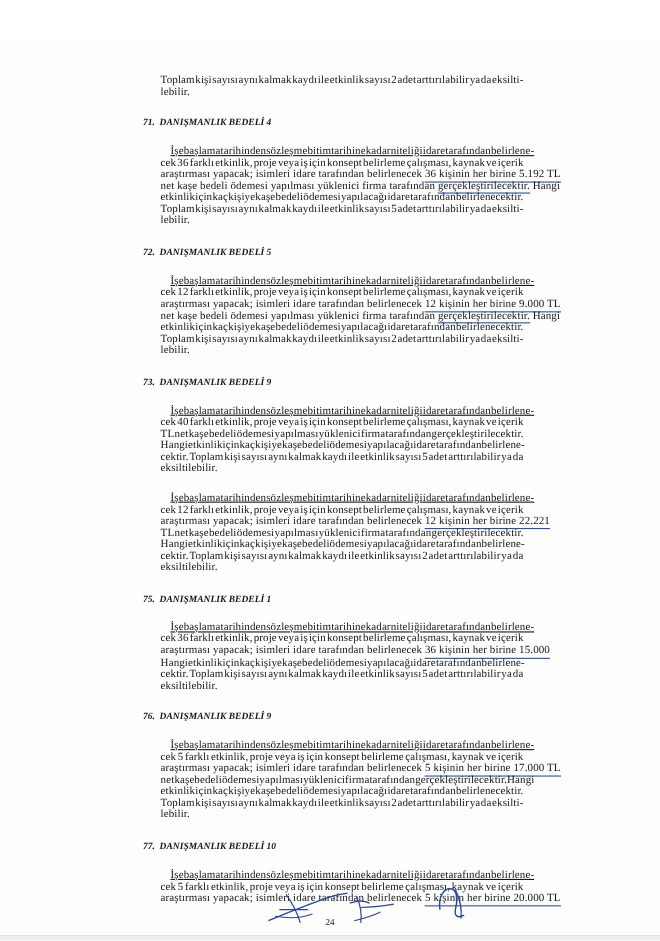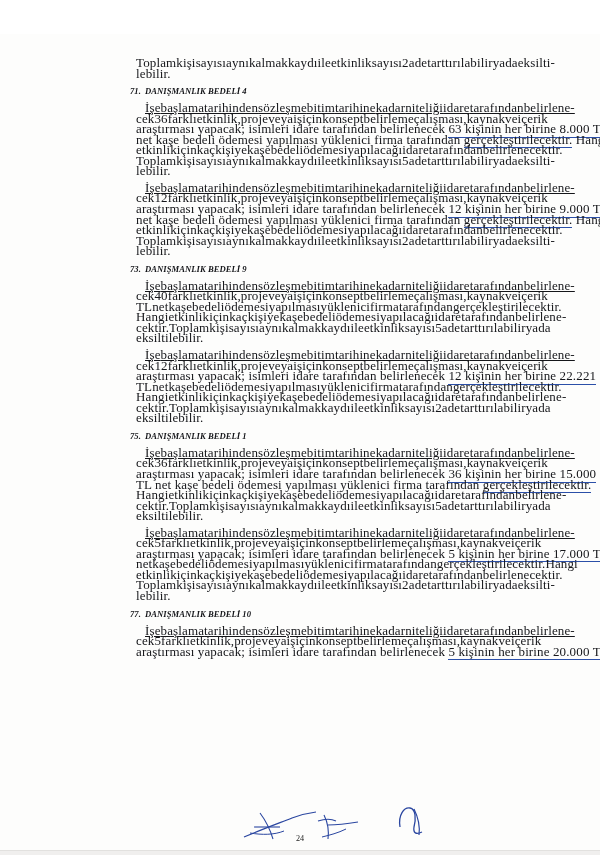--- a/index.html
+++ b/index.html
@@ -21,25 +21,25 @@
     inset: 0;
     background: #fdfdfc;
   }
   .page-inner {
     position: absolute;
     left: 130px;
     top: 52px;
     width: 362px;
   }
   .para {
-    font-size: 13px;
+    font-size: 10px;
     line-height: 10.55px;
     text-align: justify;
     text-justify: inter-word;
-    margin: 6px;
+    margin: 16px;
     letter-spacing: 0.01em;
   }
   .para .ln {
     display: block;
     white-space: nowrap;
   }
   .para .ln.j {
     display: flex;
     justify-content: space-between;
   }
@@ -151,21 +151,21 @@
             <span>veya</span>
             <span>iş</span>
             <span>için</span>
             <span>konsept</span>
             <span>belirleme</span>
             <span>çalışması,</span>
             <span>kaynak</span>
             <span>ve</span>
             <span>içerik</span>
           </span>
-          <span class="ln"><span>araştırması yapacak; isimleri idare tarafından belirlenecek </span><span class="u-blue">63 kişinin her birine 8.000 TL</span><span></span></span>
+          <span class="ln"><span>araştırması yapacak; isimleri idare tarafından belirlenecek </span><span class="u-blue">36 kişinin her birine 5.192 TL</span><span></span></span>
           <span class="ln"><span>net kaşe bedeli ödemesi yapılması yüklenici firma tarafından </span><span class="u-blue">gerçekleştirilecektir.</span><span> Hangi</span></span>
           <span class="ln j">
             <span>etkinlik</span>
             <span>için</span>
             <span>kaç</span>
             <span>kişiye</span>
             <span>kaşe</span>
             <span>bedeli</span>
             <span>ödemesi</span>
             <span>yapılacağı</span>
@@ -185,20 +185,21 @@
             <span>sayısı</span>
             <span>5</span>
             <span>adet</span>
             <span>arttırılabilir</span>
             <span>ya</span>
             <span>da</span>
             <span>eksilti-</span>
           </span>
           <span class="ln">lebilir.</span>
         </p>
+        <div class="heading"><span class="num">72.</span><span> DANIŞMANLIK BEDELİ 5</span></div>
         <p class="para">
           <span class="ln j indent-first">
             <span>İşe</span>
             <span>başlama</span>
             <span>tarihinden</span>
             <span>sözleşme</span>
             <span>bitim</span>
             <span>tarihine</span>
             <span>kadar</span>
             <span>niteliği</span>
@@ -433,21 +434,20 @@
             <span>iş</span>
             <span>için</span>
             <span>konsept</span>
             <span>belirleme</span>
             <span>çalışması,</span>
             <span>kaynak</span>
             <span>ve</span>
             <span>içerik</span>
           </span>
           <span class="ln"><span>araştırması yapacak; isimleri idare tarafından belirlenecek </span><span class="u-blue">36 kişinin her birine 15.000</span><span></span></span>
-          <span class="ln"><span>TL net kaşe bedeli ödemesi yapılması yüklenici firma tarafından </span><span class="u-blue">gerçekleştirilecektir.</span><span></span></span>
           <span class="ln j">
             <span>Hangi</span>
             <span>etkinlik</span>
             <span>için</span>
             <span>kaç</span>
             <span>kişiye</span>
             <span>kaşe</span>
             <span>bedeli</span>
             <span>ödemesi</span>
             <span>yapılacağı</span>
@@ -467,20 +467,21 @@
             <span>etkinlik</span>
             <span>sayısı</span>
             <span>5</span>
             <span>adet</span>
             <span>arttırılabilir</span>
             <span>ya</span>
             <span>da</span>
           </span>
           <span class="ln">eksiltilebilir.</span>
         </p>
+        <div class="heading"><span class="num">76.</span><span> DANIŞMANLIK BEDELİ 9</span></div>
         <p class="para">
           <span class="ln j indent-first">
             <span>İşe</span>
             <span>başlama</span>
             <span>tarihinden</span>
             <span>sözleşme</span>
             <span>bitim</span>
             <span>tarihine</span>
             <span>kadar</span>
             <span>niteliği</span>

